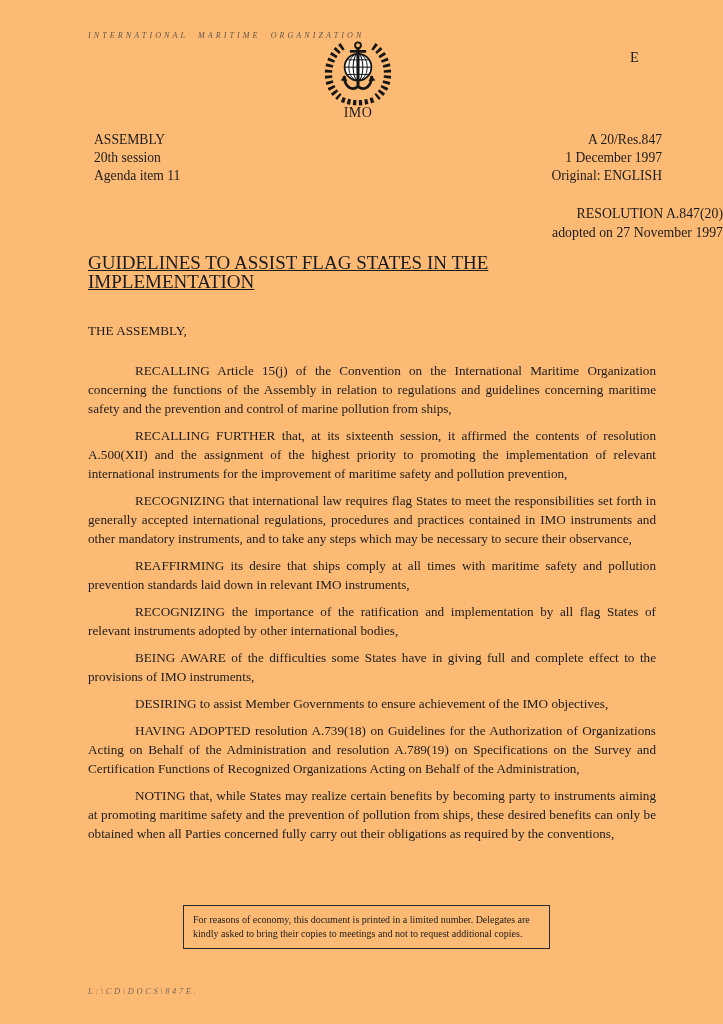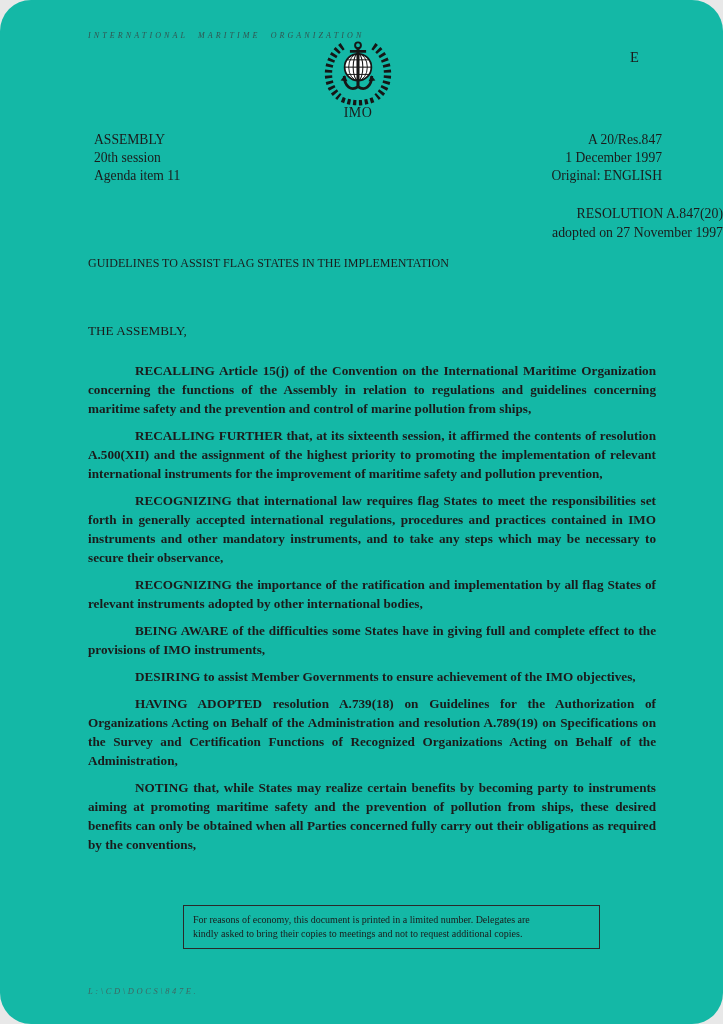--- a/index.html
+++ b/index.html
@@ -2,25 +2,24 @@
 <html><head>
 <meta charset="utf-8">
 <style>
   * { margin: 0; padding: 0; box-sizing: border-box; }
   html, body { background: #e8e8e8; }
   .page {
     position: relative;
     width: 723px;
     height: 1024px;
     margin: 0 auto;
-    background: #14b8a6;
+    background: #fdba74;
     font-family: "Liberation Serif", serif;
     color: #1b1b1b;
     overflow: hidden;
-    border-radius: 31px;
   }
   
   .org-line {
     position: absolute;
     left: 88px; top: 31px;
     width: 310px;
     font-size: 8px;
     font-style: italic;
     letter-spacing: 3.1px;
     word-spacing: 5px;
@@ -58,38 +57,39 @@
     left: 0; top: 205px;
     width: 723px;
     text-align: right;
     font-size: 13.8px;
     line-height: 18.5px;
   }
   .subject-block {
     position: absolute;
     left: 88px; top: 254px;
     width: 568px;
-    font-size: 12px;
+    font-size: 19px;
     line-height: 18.5px;
+    text-decoration: underline;
   }
   .body-block {
     position: absolute;
     left: 88px; top: 321px;
     width: 568px;
     font-size: 13.2px;
     line-height: 19px;
     text-align: justify;
   }
   .body-block p { margin-bottom: 8px; }
   .body-block p.salutation { text-indent: 0; margin-bottom: 21px; }
-  .body-block p.para { text-indent: 47px; font-weight: bold; }
+  .body-block p.para { text-indent: 47px; }
   .notice-box {
     position: absolute;
     left: 183px; top: 905px;
-    width: 417px;
+    width: 367px;
     border: 1px solid #2a2a2a;
     padding: 7px 9px 8px 9px;
     font-size: 10px;
     line-height: 13.5px;
     overflow: hidden;
   }
   .notice-box div { white-space: nowrap; }
   .file-ref {
     position: absolute;
     left: 88px; top: 986px;
@@ -154,20 +154,21 @@
 
   <div class="subject-block">
     <div>GUIDELINES TO ASSIST FLAG STATES IN THE IMPLEMENTATION</div>
   </div>
 
   <div class="body-block">
     <p class="salutation">THE ASSEMBLY,</p>
     <p class="para">RECALLING Article 15(j) of the Convention on the International Maritime Organization concerning the functions of the Assembly in relation to regulations and guidelines concerning maritime safety and the prevention and control of marine pollution from ships,</p>
     <p class="para">RECALLING FURTHER that, at its sixteenth session, it affirmed the contents of resolution A.500(XII) and the assignment of the highest priority to promoting the implementation of relevant international instruments for the improvement of maritime safety and pollution prevention,</p>
     <p class="para">RECOGNIZING that international law requires flag States to meet the responsibilities set forth in generally accepted international regulations, procedures and practices contained in IMO instruments and other mandatory instruments, and to take any steps which may be necessary to secure their observance,</p>
+    <p class="para">REAFFIRMING its desire that ships comply at all times with maritime safety and pollution prevention standards laid down in relevant IMO instruments,</p>
     <p class="para">RECOGNIZING the importance of the ratification and implementation by all flag States of relevant instruments adopted by other international bodies,</p>
     <p class="para">BEING AWARE of the difficulties some States have in giving full and complete effect to the provisions of IMO instruments,</p>
     <p class="para">DESIRING to assist Member Governments to ensure achievement of the IMO objectives,</p>
     <p class="para">HAVING ADOPTED resolution A.739(18) on Guidelines for the Authorization of Organizations Acting on Behalf of the Administration and resolution A.789(19) on Specifications on the Survey and Certification Functions of Recognized Organizations Acting on Behalf of the Administration,</p>
     <p class="para">NOTING that, while States may realize certain benefits by becoming party to instruments aiming at promoting maritime safety and the prevention of pollution from ships, these desired benefits can only be obtained when all Parties concerned fully carry out their obligations as required by the conventions,</p>
   </div>
 
   <div class="notice-box">
     <div>For reasons of economy, this document is printed in a limited number.  Delegates are</div>
     <div>kindly asked to bring their copies to meetings and not to request additional copies.</div>

